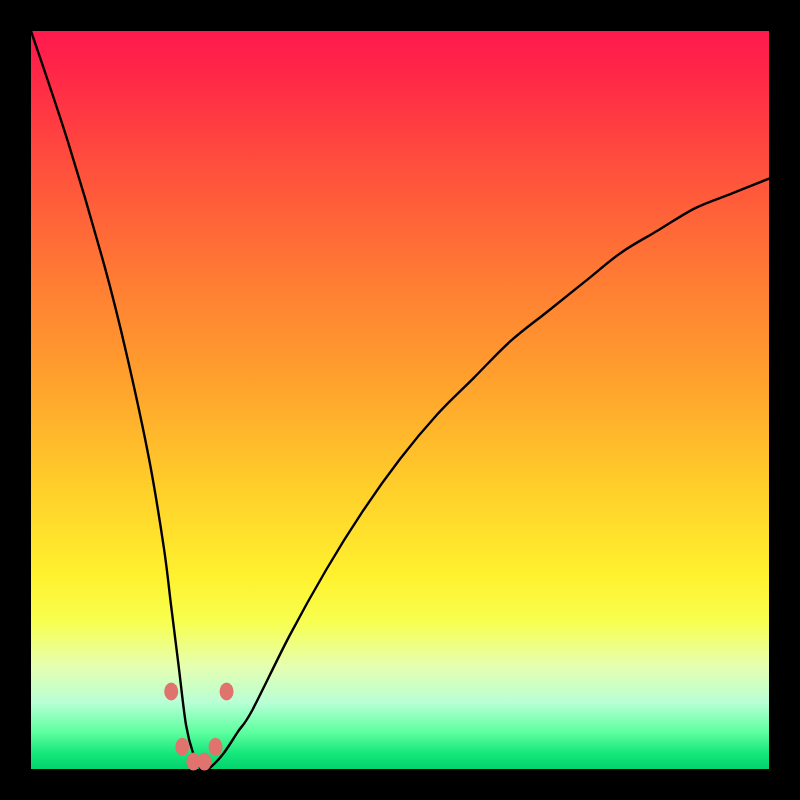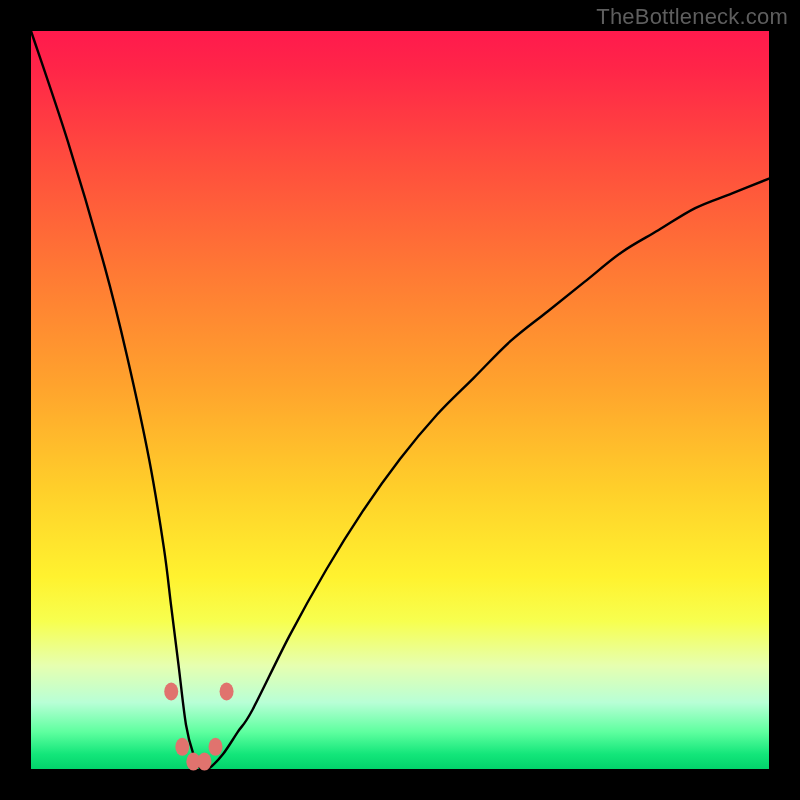--- a/index.html
+++ b/index.html
@@ -70,14 +70,13 @@
       <g id="markers">
           <ellipse cx="140.22" cy="660.51" rx="7" ry="9" fill="#e0736e"></ellipse>
           <ellipse cx="151.29" cy="715.86" rx="7" ry="9" fill="#e0736e"></ellipse>
           <ellipse cx="162.36" cy="730.62" rx="7" ry="9" fill="#e0736e"></ellipse>
           <ellipse cx="173.42999999999998" cy="730.62" rx="7" ry="9" fill="#e0736e"></ellipse>
           <ellipse cx="184.5" cy="715.86" rx="7" ry="9" fill="#e0736e"></ellipse>
           <ellipse cx="195.57000000000002" cy="660.51" rx="7" ry="9" fill="#e0736e"></ellipse>
         </g>
     </svg>
   </div>
-  <div class="watermark">TheBottleneck.com</div>
 </div>
 
 </body></html>

